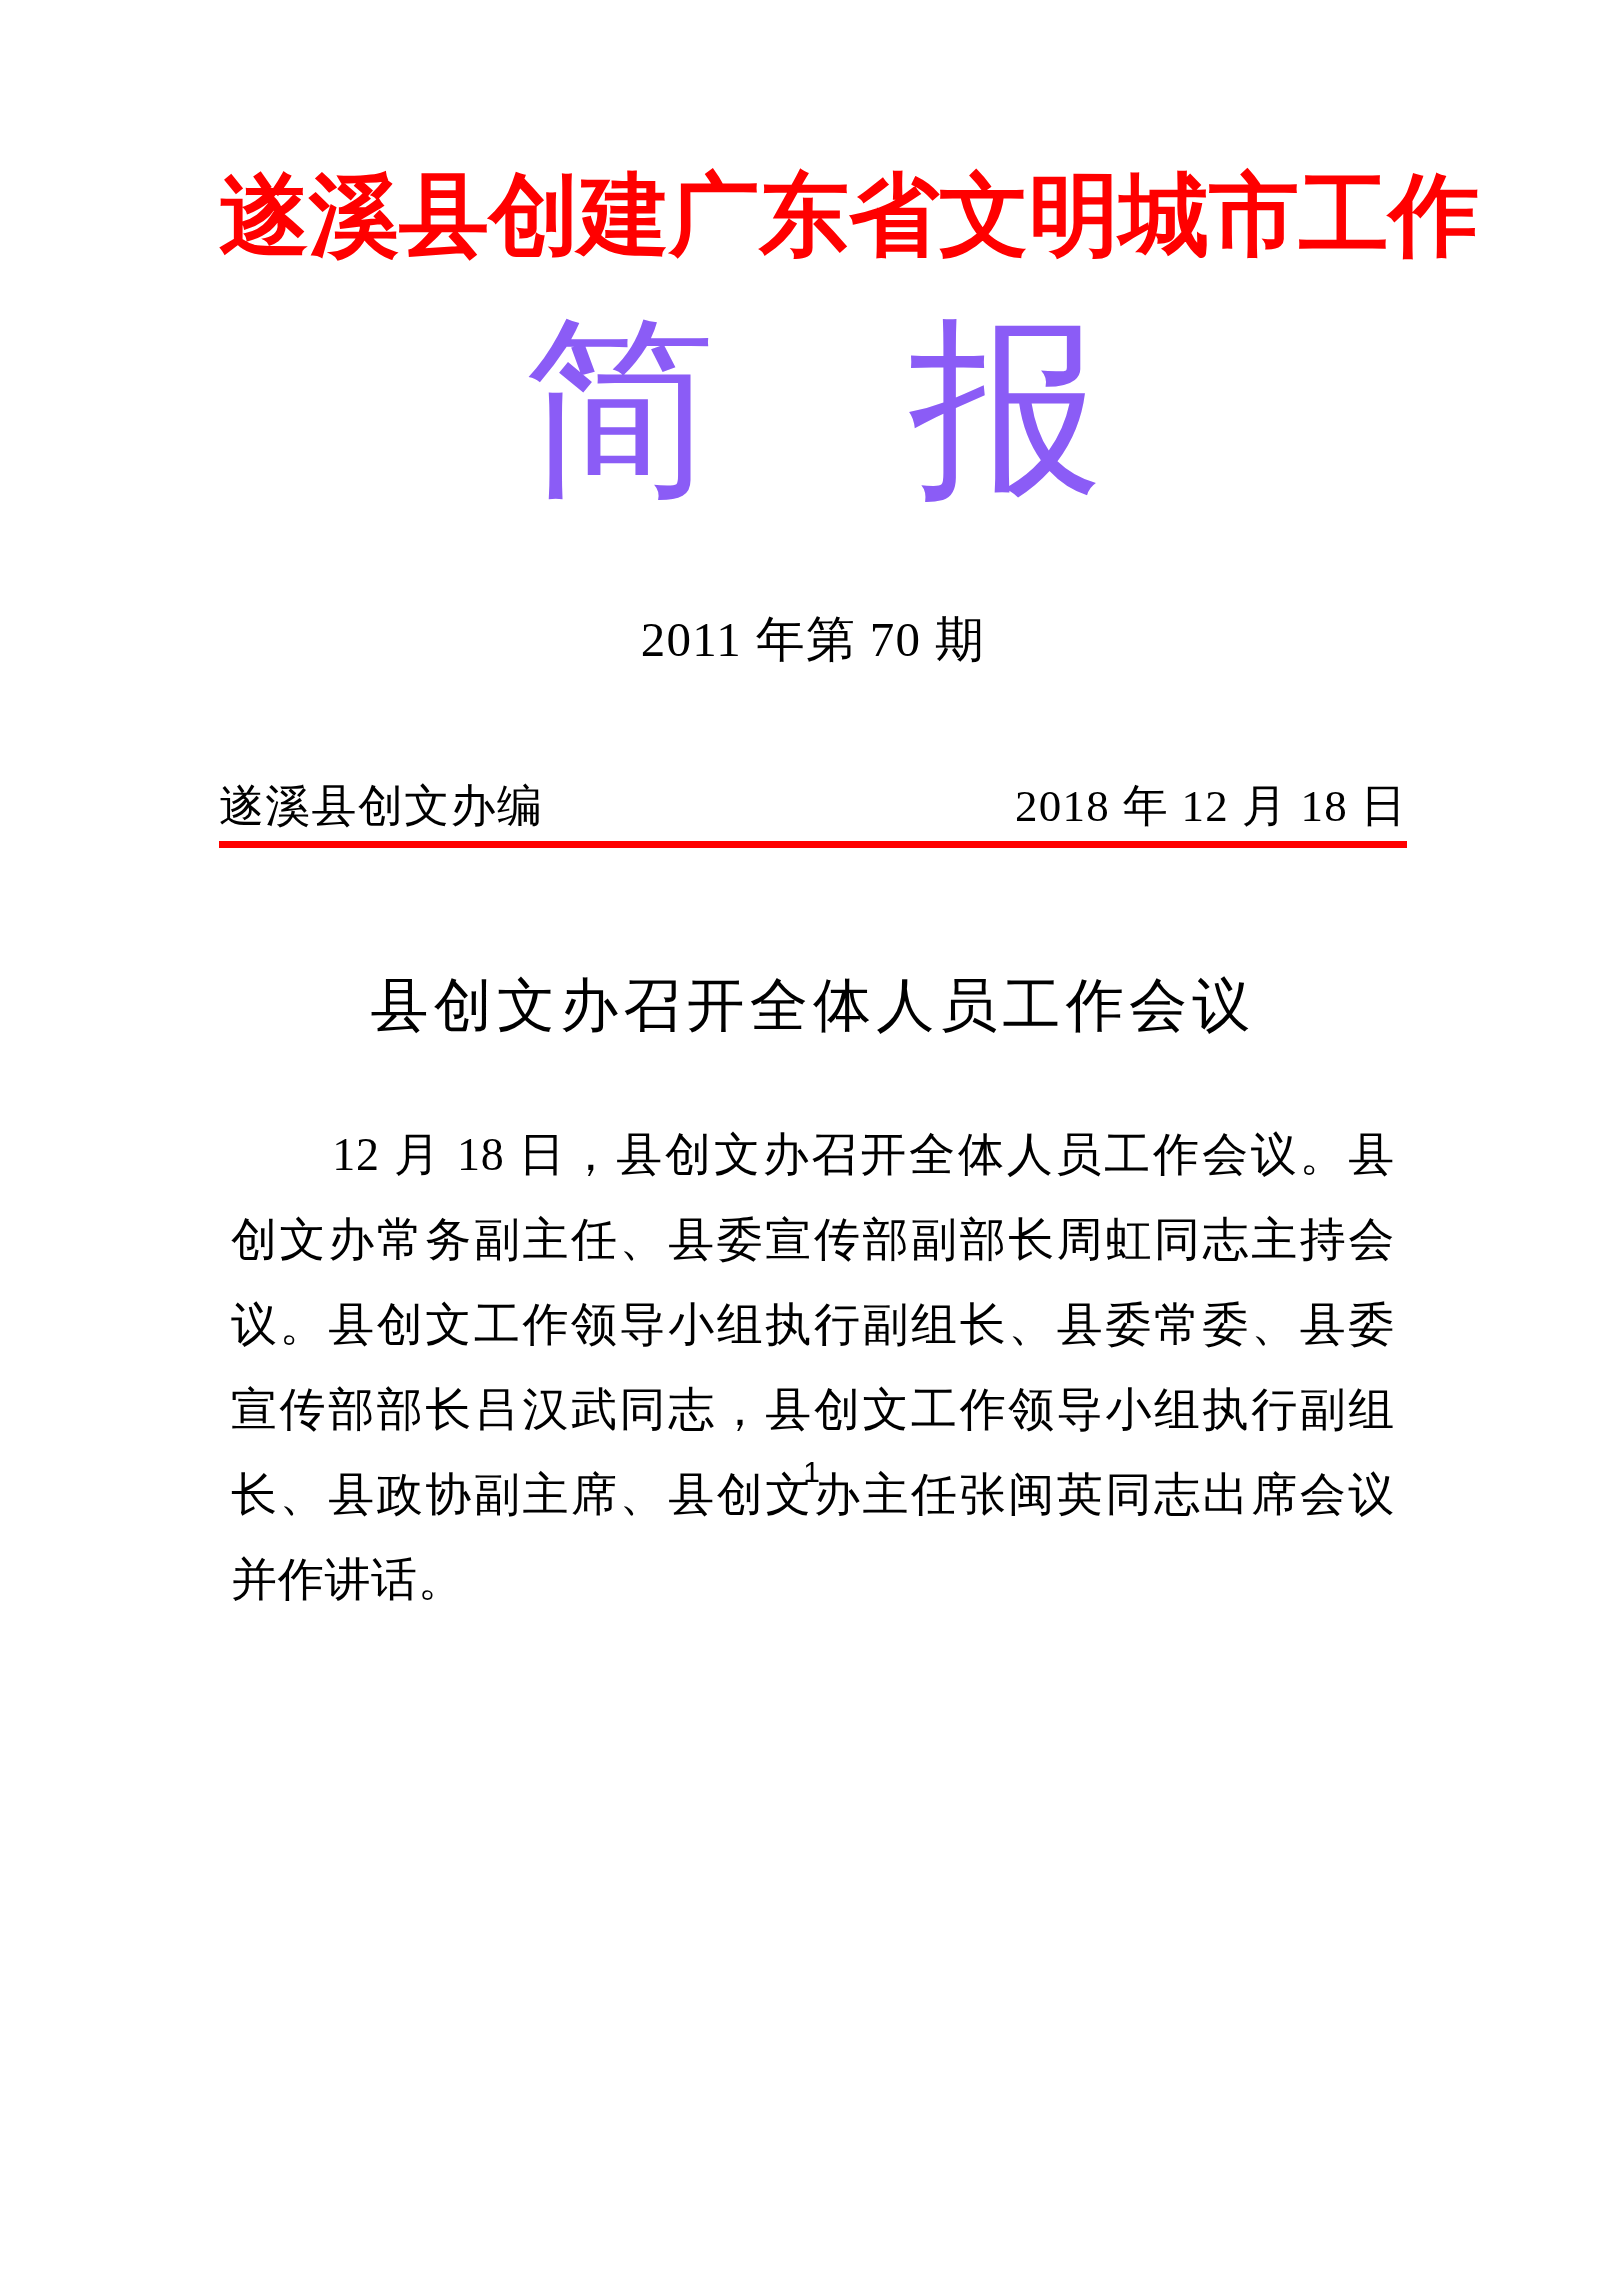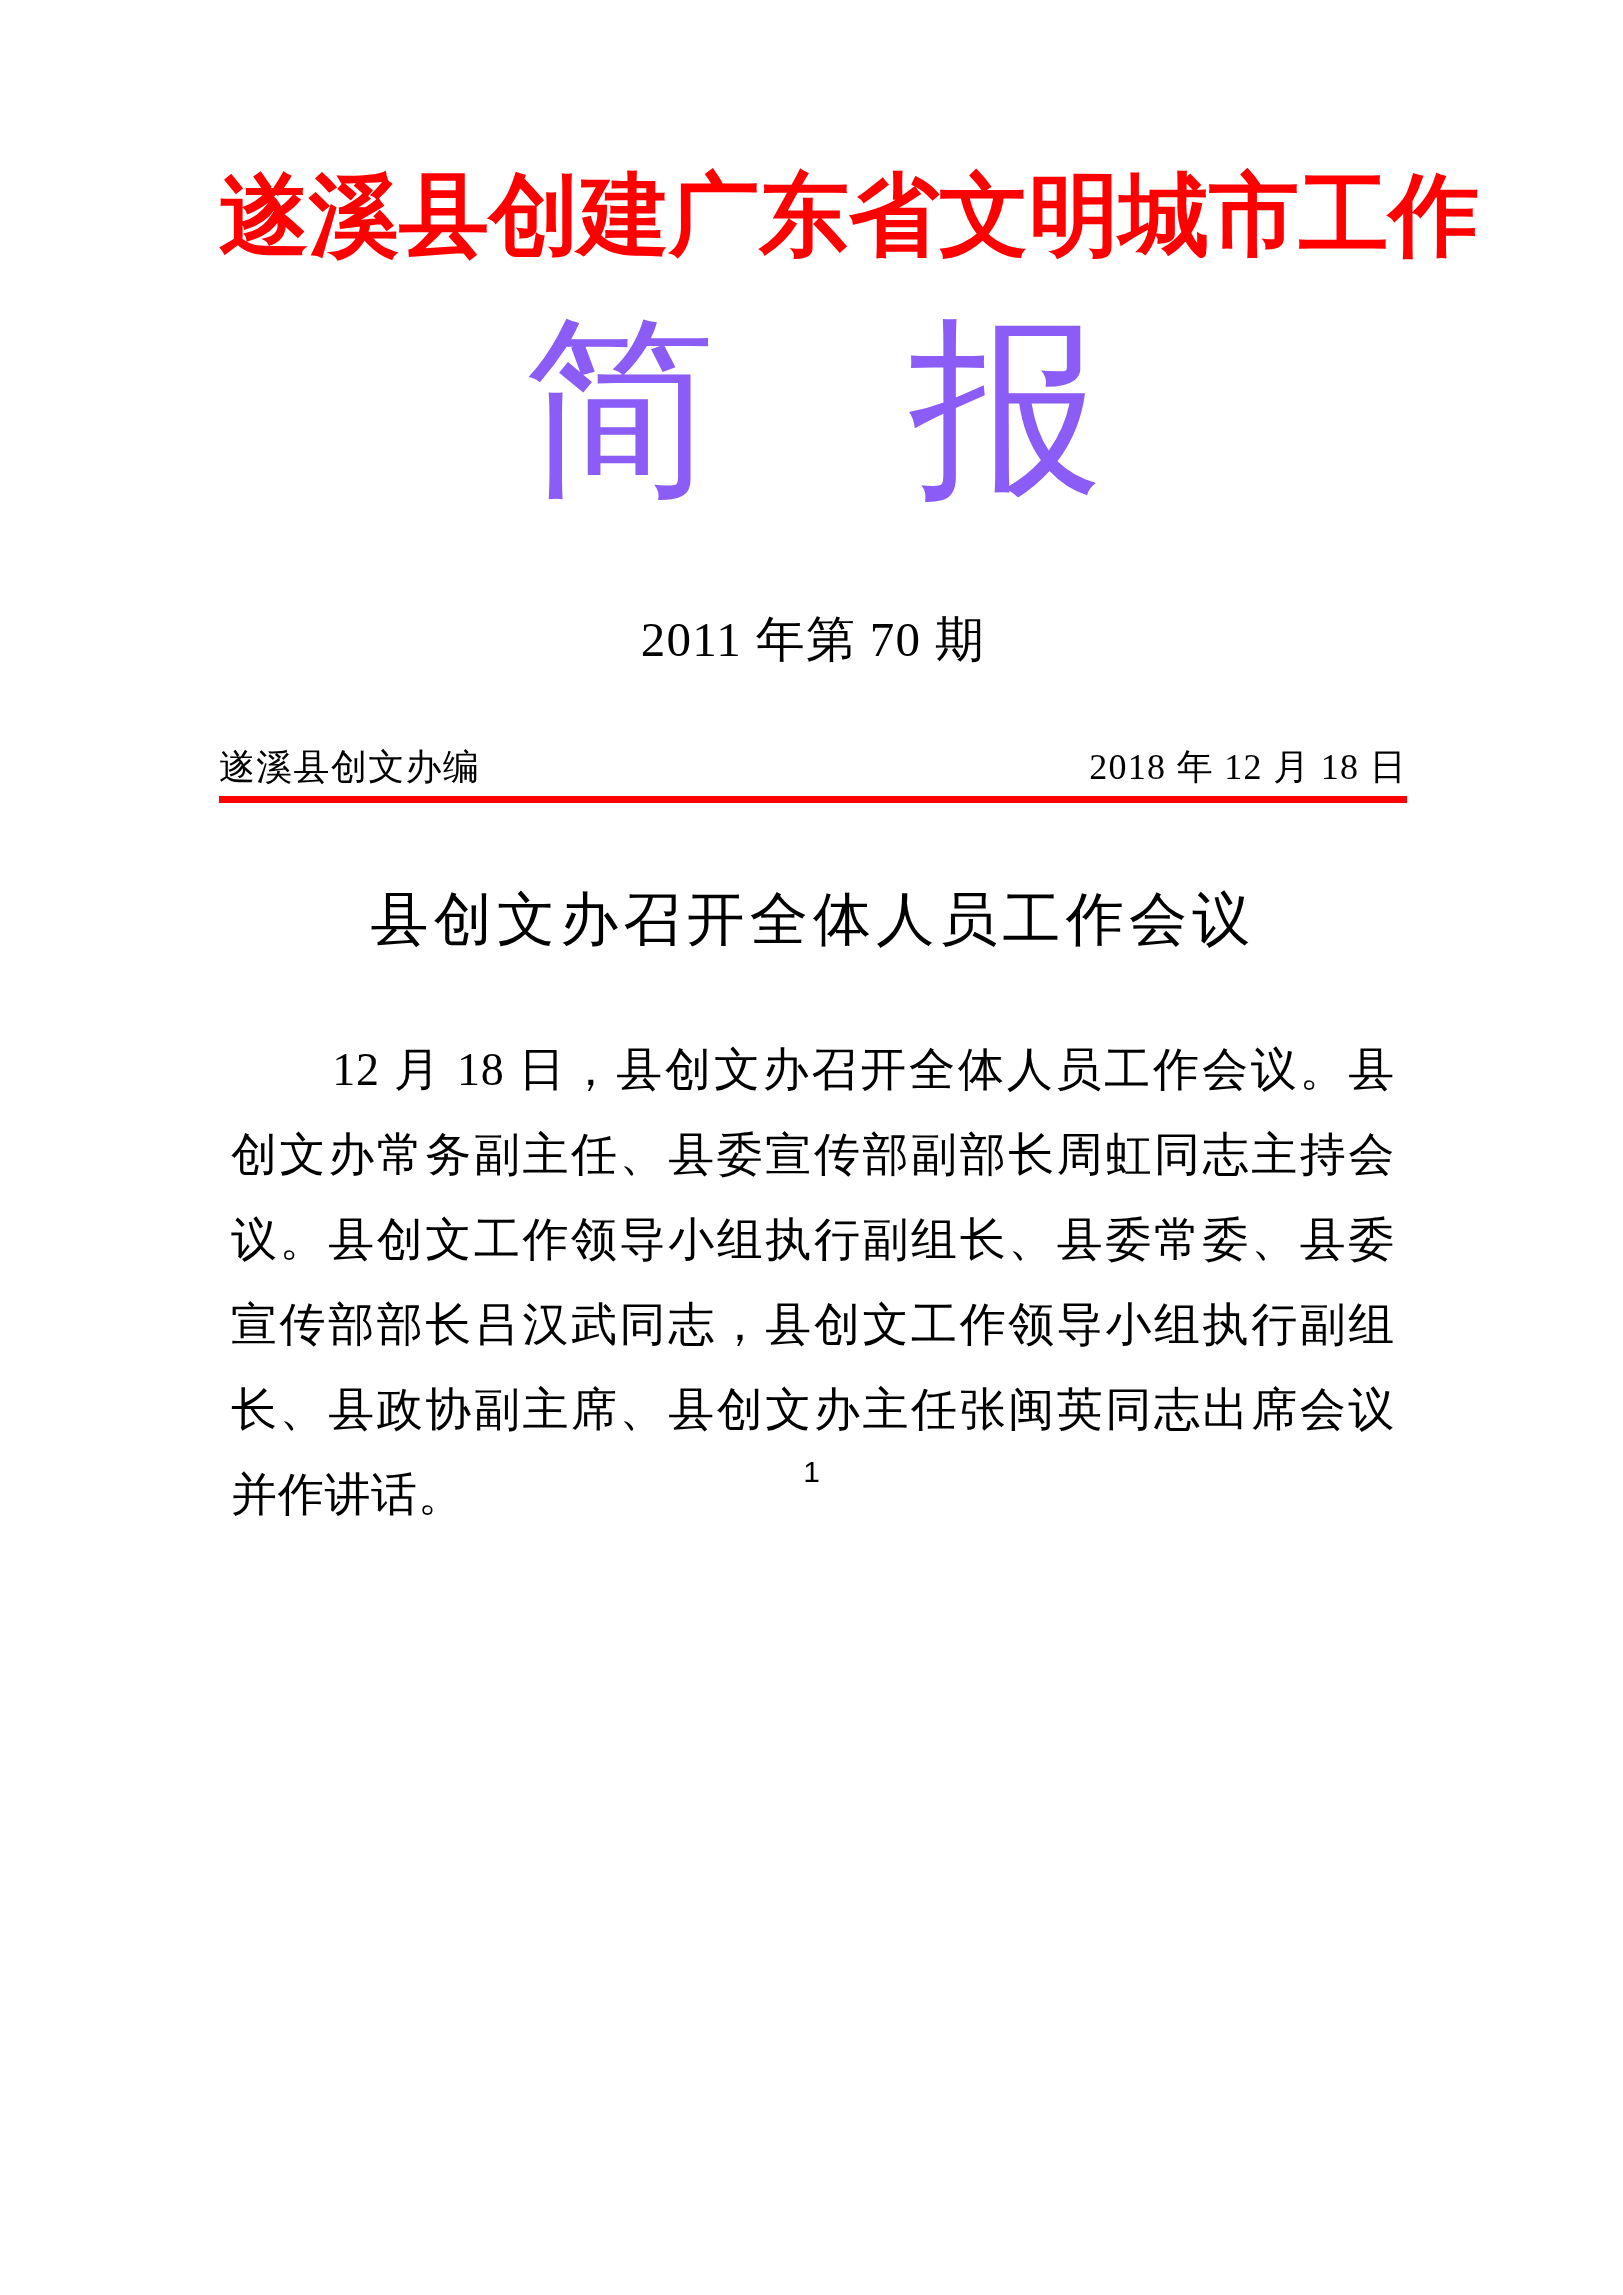--- a/index.html
+++ b/index.html
@@ -42,32 +42,32 @@
     margin-top: 92px;
     text-align: center;
     font-size: 49px;
     line-height: 1.3;
     letter-spacing: 1.3px;
   }
   .meta-row {
     display: flex;
     justify-content: space-between;
     align-items: flex-end;
-    margin-top: 72px;
-    font-size: 36px;
+    margin-top: 105px;
+    font-size: 45px;
     line-height: 1.3;
     letter-spacing: 1.3px;
   }
   .red-rule {
     margin-top: 5.2px;
     height: 7.2px;
     background: #ff0000;
   }
   .article-title {
-    margin-top: 79px;
+    margin-top: 120px;
     text-align: center;
     font-size: 58px;
     line-height: 1.3;
     letter-spacing: 5.2px;
     font-weight: normal;
     white-space: nowrap;
   }
   .article-body {
     margin-top: 69px;
   }

